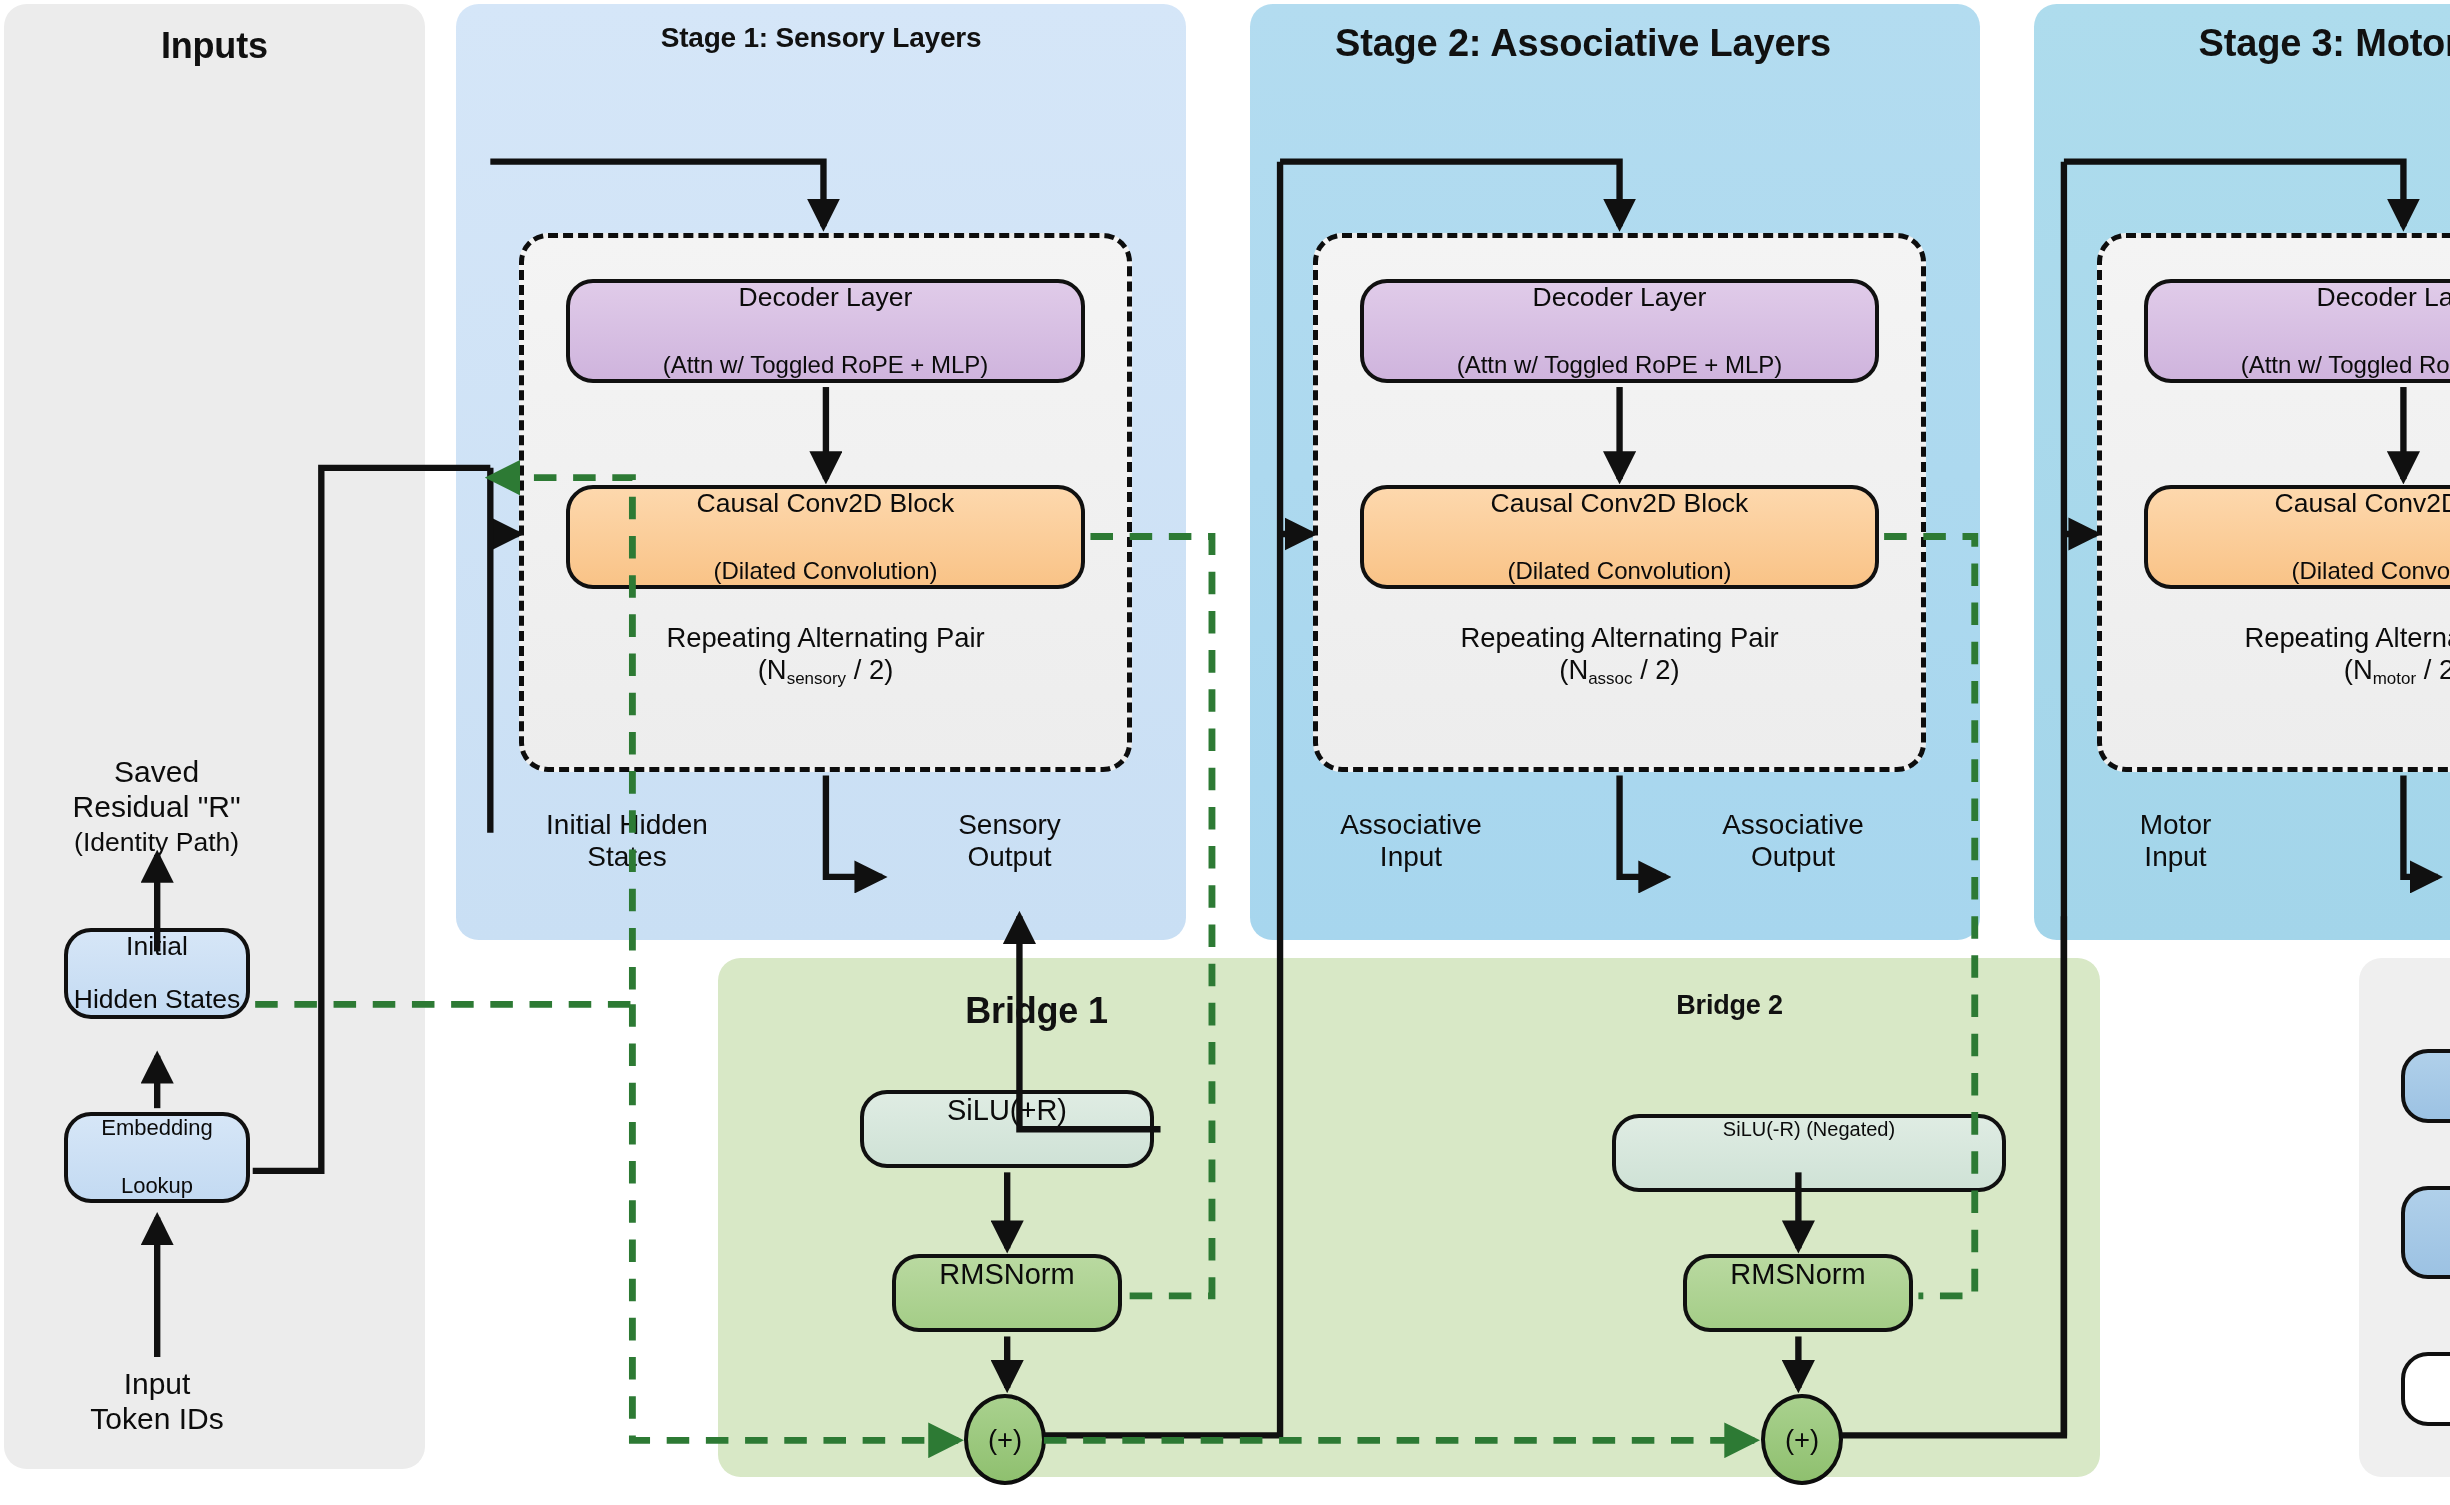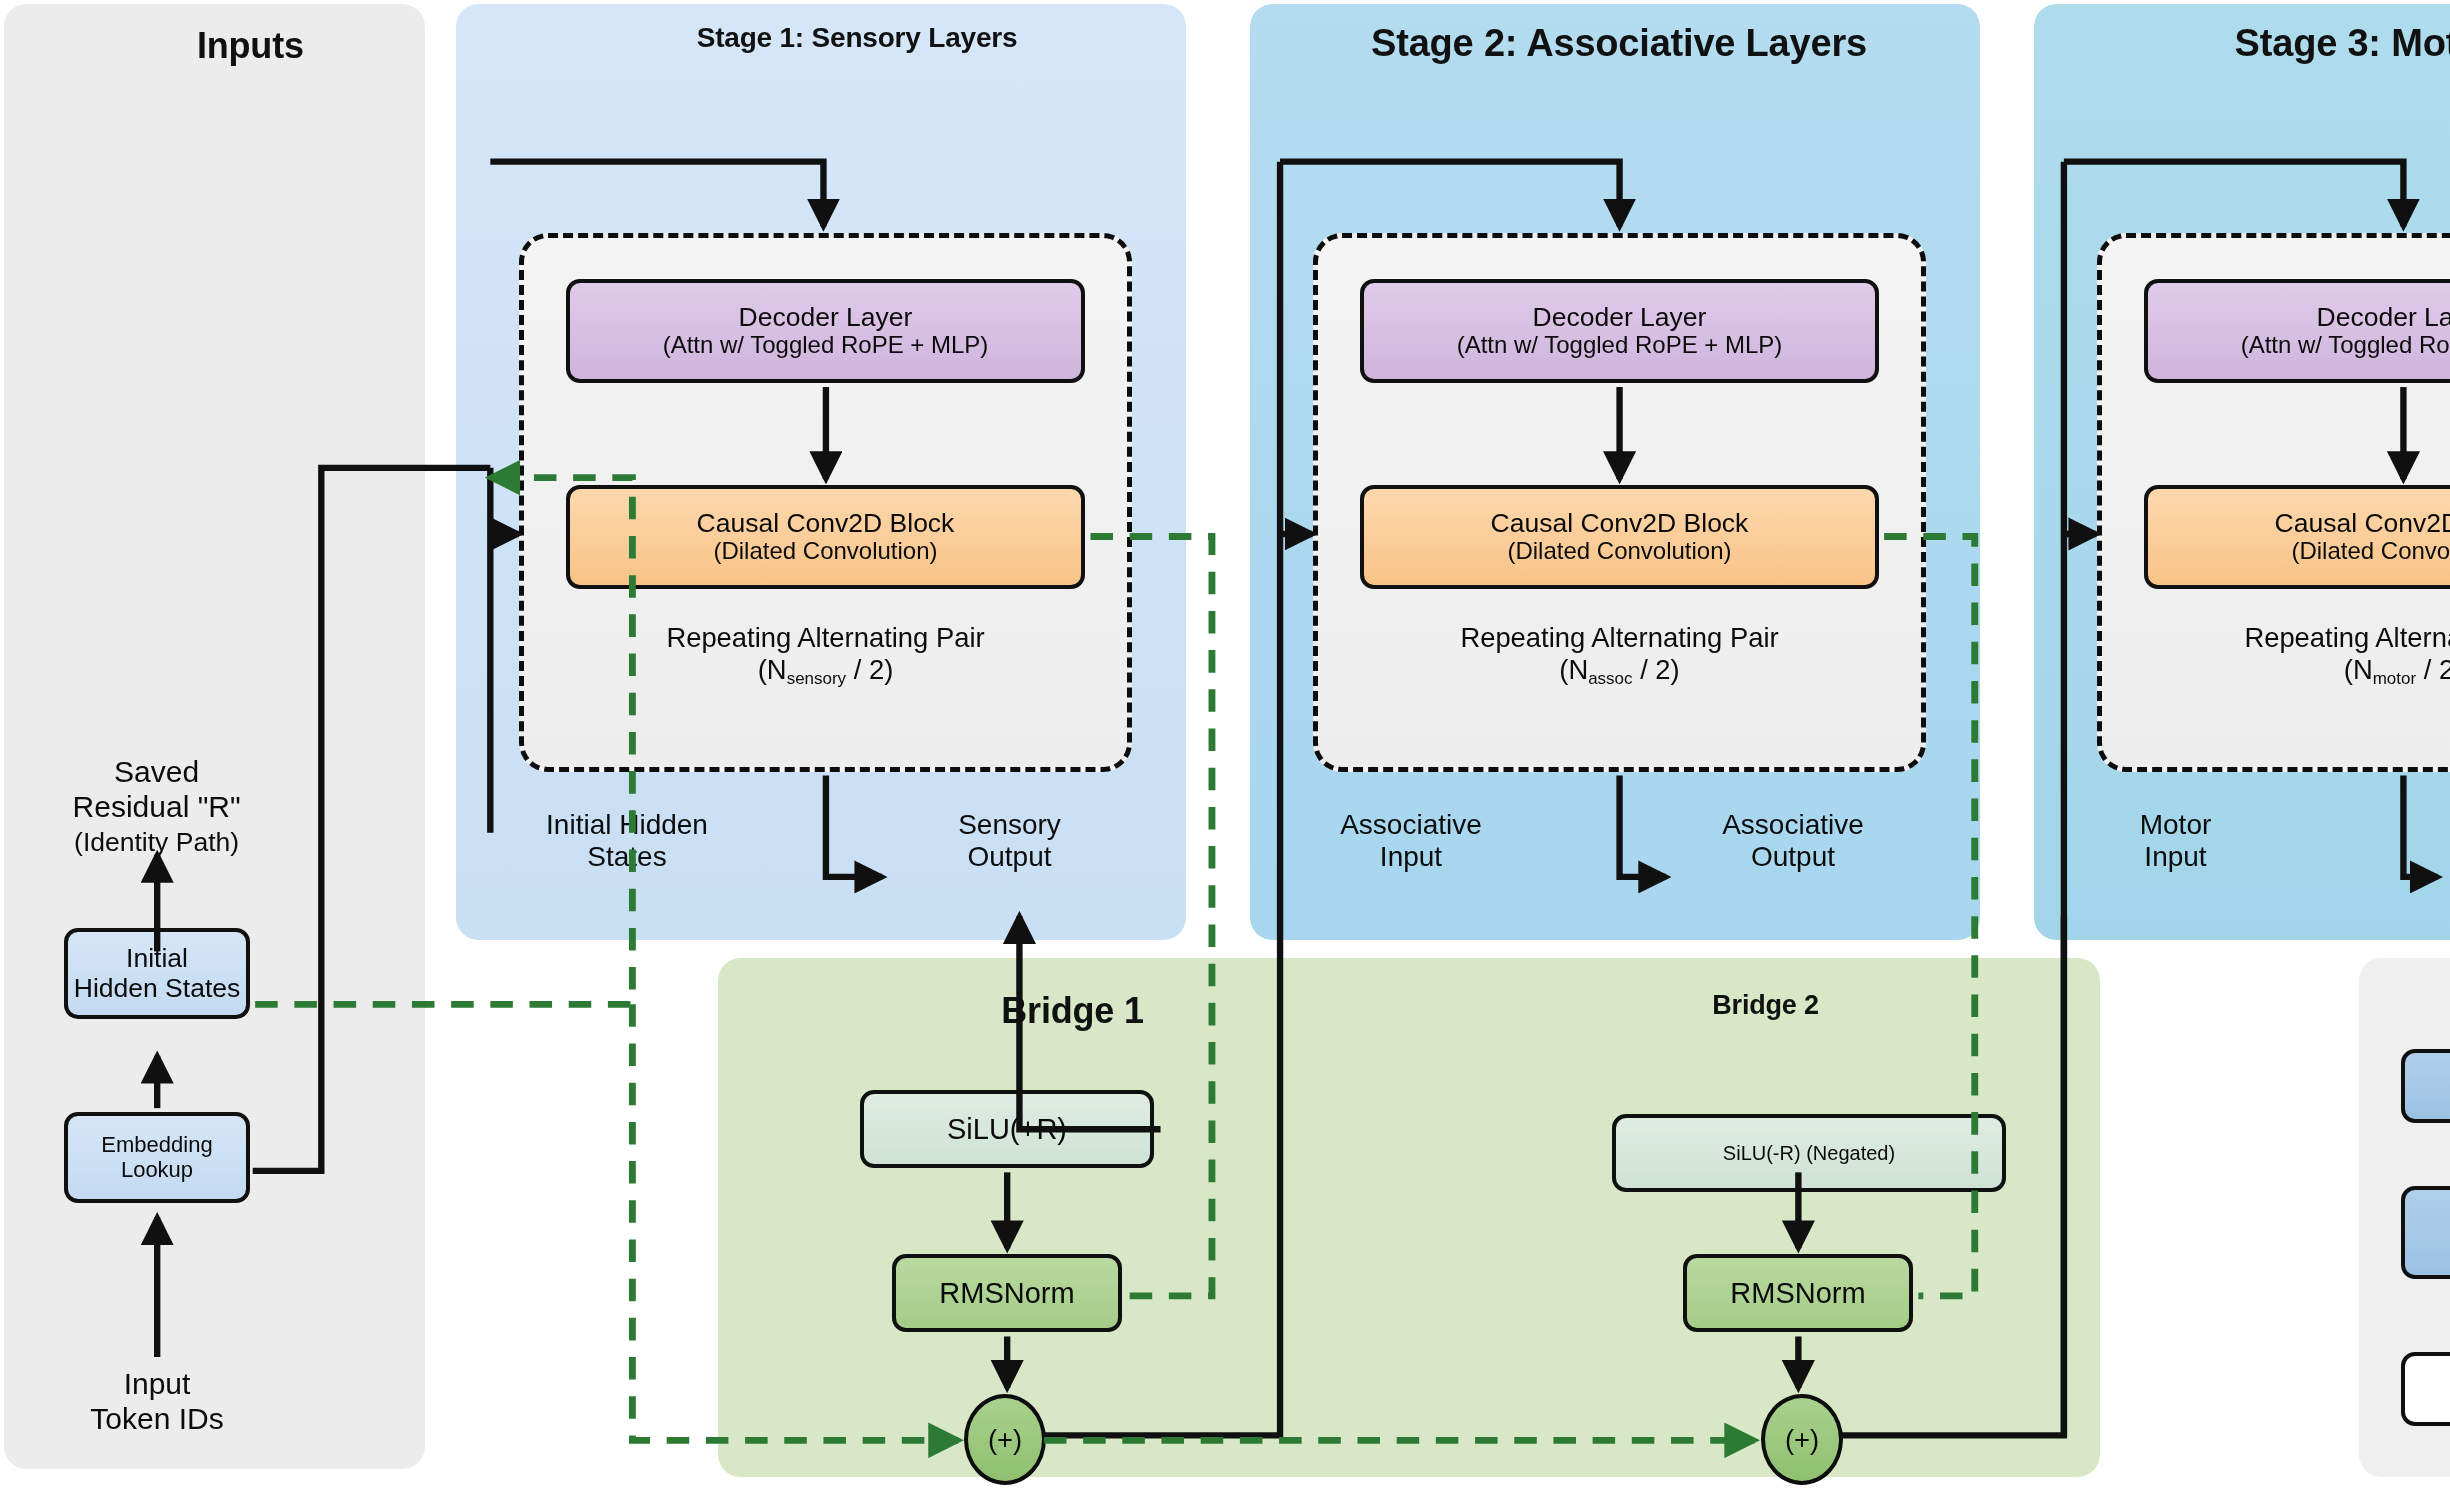--- a/index.html
+++ b/index.html
@@ -25,31 +25,30 @@
     position: absolute;
     border-radius: 22.5px;
   }
   .panel-title {
     position: absolute;
     width: 100%;
     text-align: center;
     font-weight: bold;
     color: #111111;
     letter-spacing: -0.2px;
-    padding-left: 36px;
   }
   .nodebox {
     position: absolute;
     box-sizing: border-box;
     border: 4.4px solid #101010;
-    border-radius: 14px;
+    border-radius: 27px;
     display: flex;
     flex-direction: column;
     align-items: center;
-    justify-content: center;
+    justify-content: space-between;
     text-align: center;
     color: #0b0b0b;
     line-height: 1.12;
   }
   .nodebox .l1 { display:block; }
   .nodebox .l2 { display:block; }
   .dashgroup {
     position: absolute;
     box-sizing: border-box;
     border: 5.4px dashed #0d0d0d;

